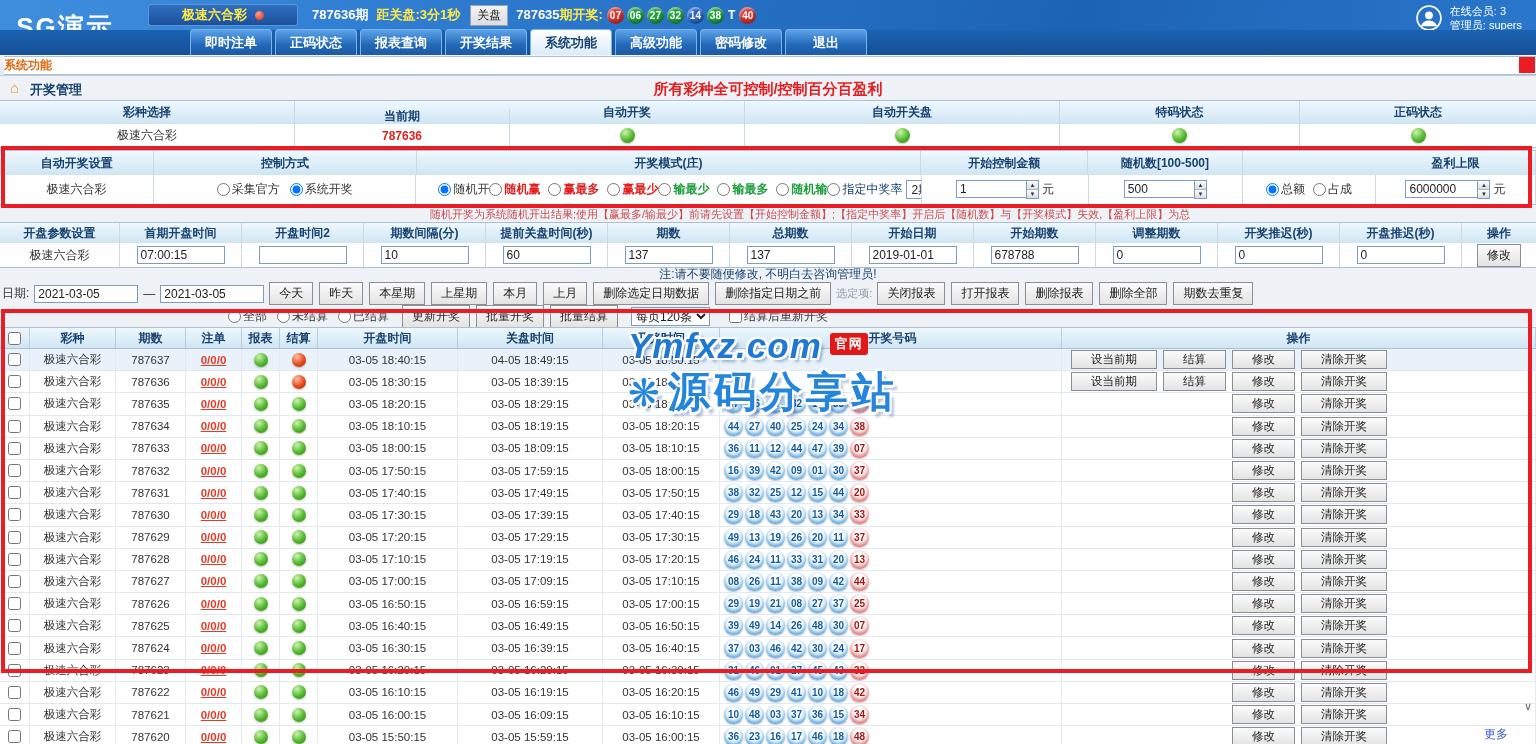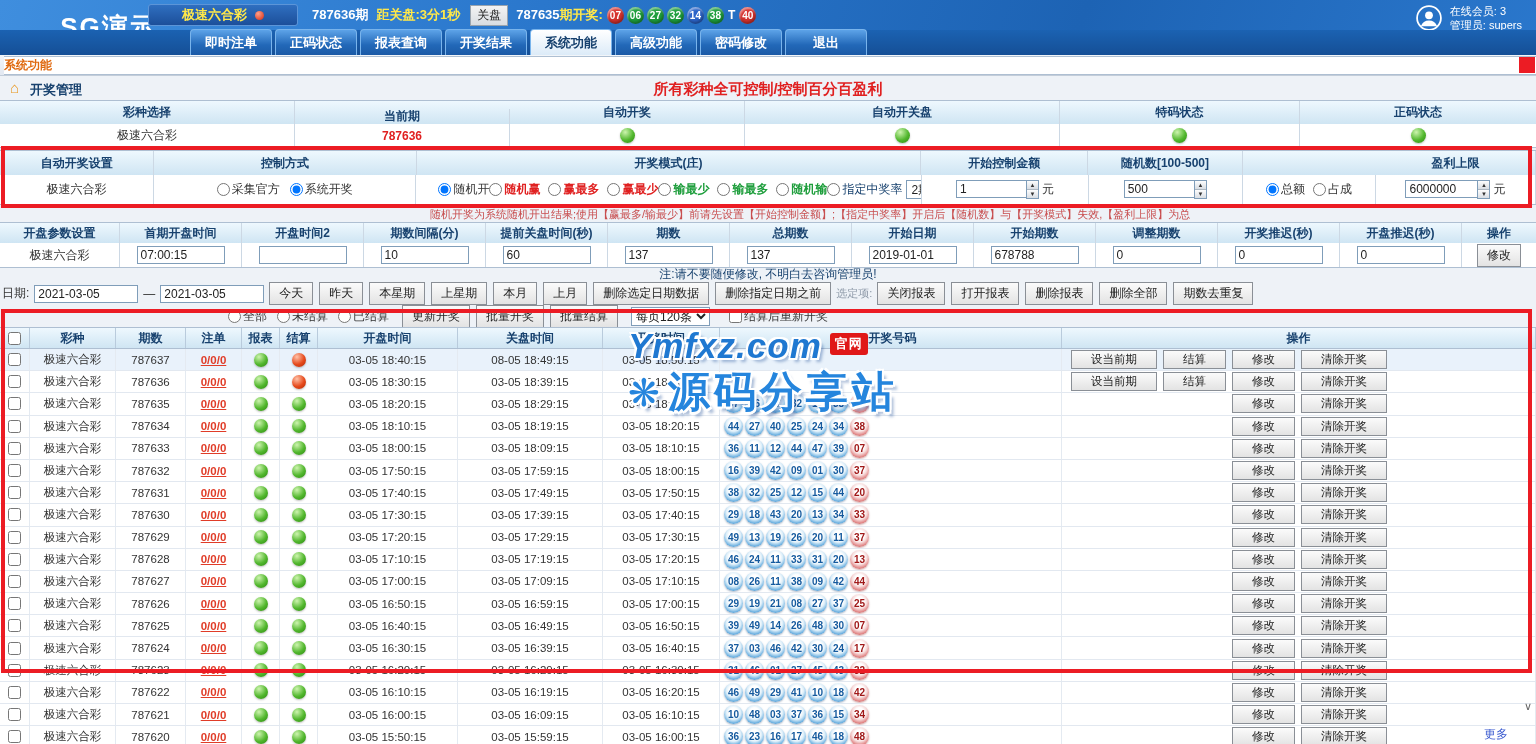--- a/index.html
+++ b/index.html
@@ -2,21 +2,21 @@
 <html><head>
 <meta charset="utf-8">
 <style>
   * { margin:0; padding:0; box-sizing:border-box; }
   html,body { background:#c9d4e2; }
   body { font-family:"Liberation Sans","DejaVu Sans",sans-serif; }
   #canvas { position:relative; width:1536px; height:744px; overflow:hidden; background:#eef2f7; }
 
   
   .topbar { position:absolute; left:0; top:0; width:1536px; height:55px;
-    background:linear-gradient(110deg,#3f8ede 0%,#2a77cc 35%,#1d63b4 70%,#2a77cc 100%);padding-left:44px; }
+    background:linear-gradient(110deg,#3f8ede 0%,#2a77cc 35%,#1d63b4 70%,#2a77cc 100%); }
   .topbar-inner { position:absolute; left:0; top:0; width:1536px; height:30px; display:flex; align-items:center; }
   .logo { width:130px; text-align:center; color:#fff; font-size:26px; font-weight:bold; letter-spacing:2px; line-height:55px; height:55px; }
   .lot-select { margin-left:18px; width:150px; height:22px; background:linear-gradient(#2f6fc0,#1c4f9a); border:1px solid #5c95d8; border-radius:3px;
     display:flex; align-items:center; justify-content:center; gap:8px; cursor:pointer; }
   .lot-select .lbl { color:#ffe84a; font-size:13px; font-weight:bold; }
   .lot-select .dot-red { width:9px; height:9px; border-radius:50%; background:radial-gradient(circle at 35% 30%,#ff9f8a,#d42a10); }
   .tb-period { color:#fff; font-size:13px; font-weight:bold; margin-left:14px; }
   .tb-count  { color:#ffe84a; font-size:13px; font-weight:bold; margin-left:8px; }
   .btn-close { margin-left:10px; font-size:12px; padding:1px 6px; background:linear-gradient(#f3f3f3,#d9dde2); border:1px solid #9aa4ae; color:#222; cursor:pointer; }
   .tb-last { margin-left:8px; font-size:13px; }
@@ -500,21 +500,21 @@
       <div class="mcell c-bet">
           <span class="betlink">0/0/0</span>
         </div>
       <div class="mcell c-rep">
           <span class="dot green"></span>
         </div>
       <div class="mcell c-set">
           <span class="dot red"></span>
         </div>
       <div class="mcell c-open">03-05 18:40:15</div>
-      <div class="mcell c-close">08-05 18:49:15</div>
+      <div class="mcell c-close">04-05 18:49:15</div>
       <div class="mcell c-draw">03-05 18:50:15</div>
       <div class="mcell c-balls"></div>
       <div class="mcell c-ops">
           <button class="mbtn">设当前期</button>
           <button class="mbtn">结算</button>
           <button class="mbtn">修改</button>
           <button class="mbtn">清除开奖</button>
         </div>
     </div>
       <div class="mrow">

